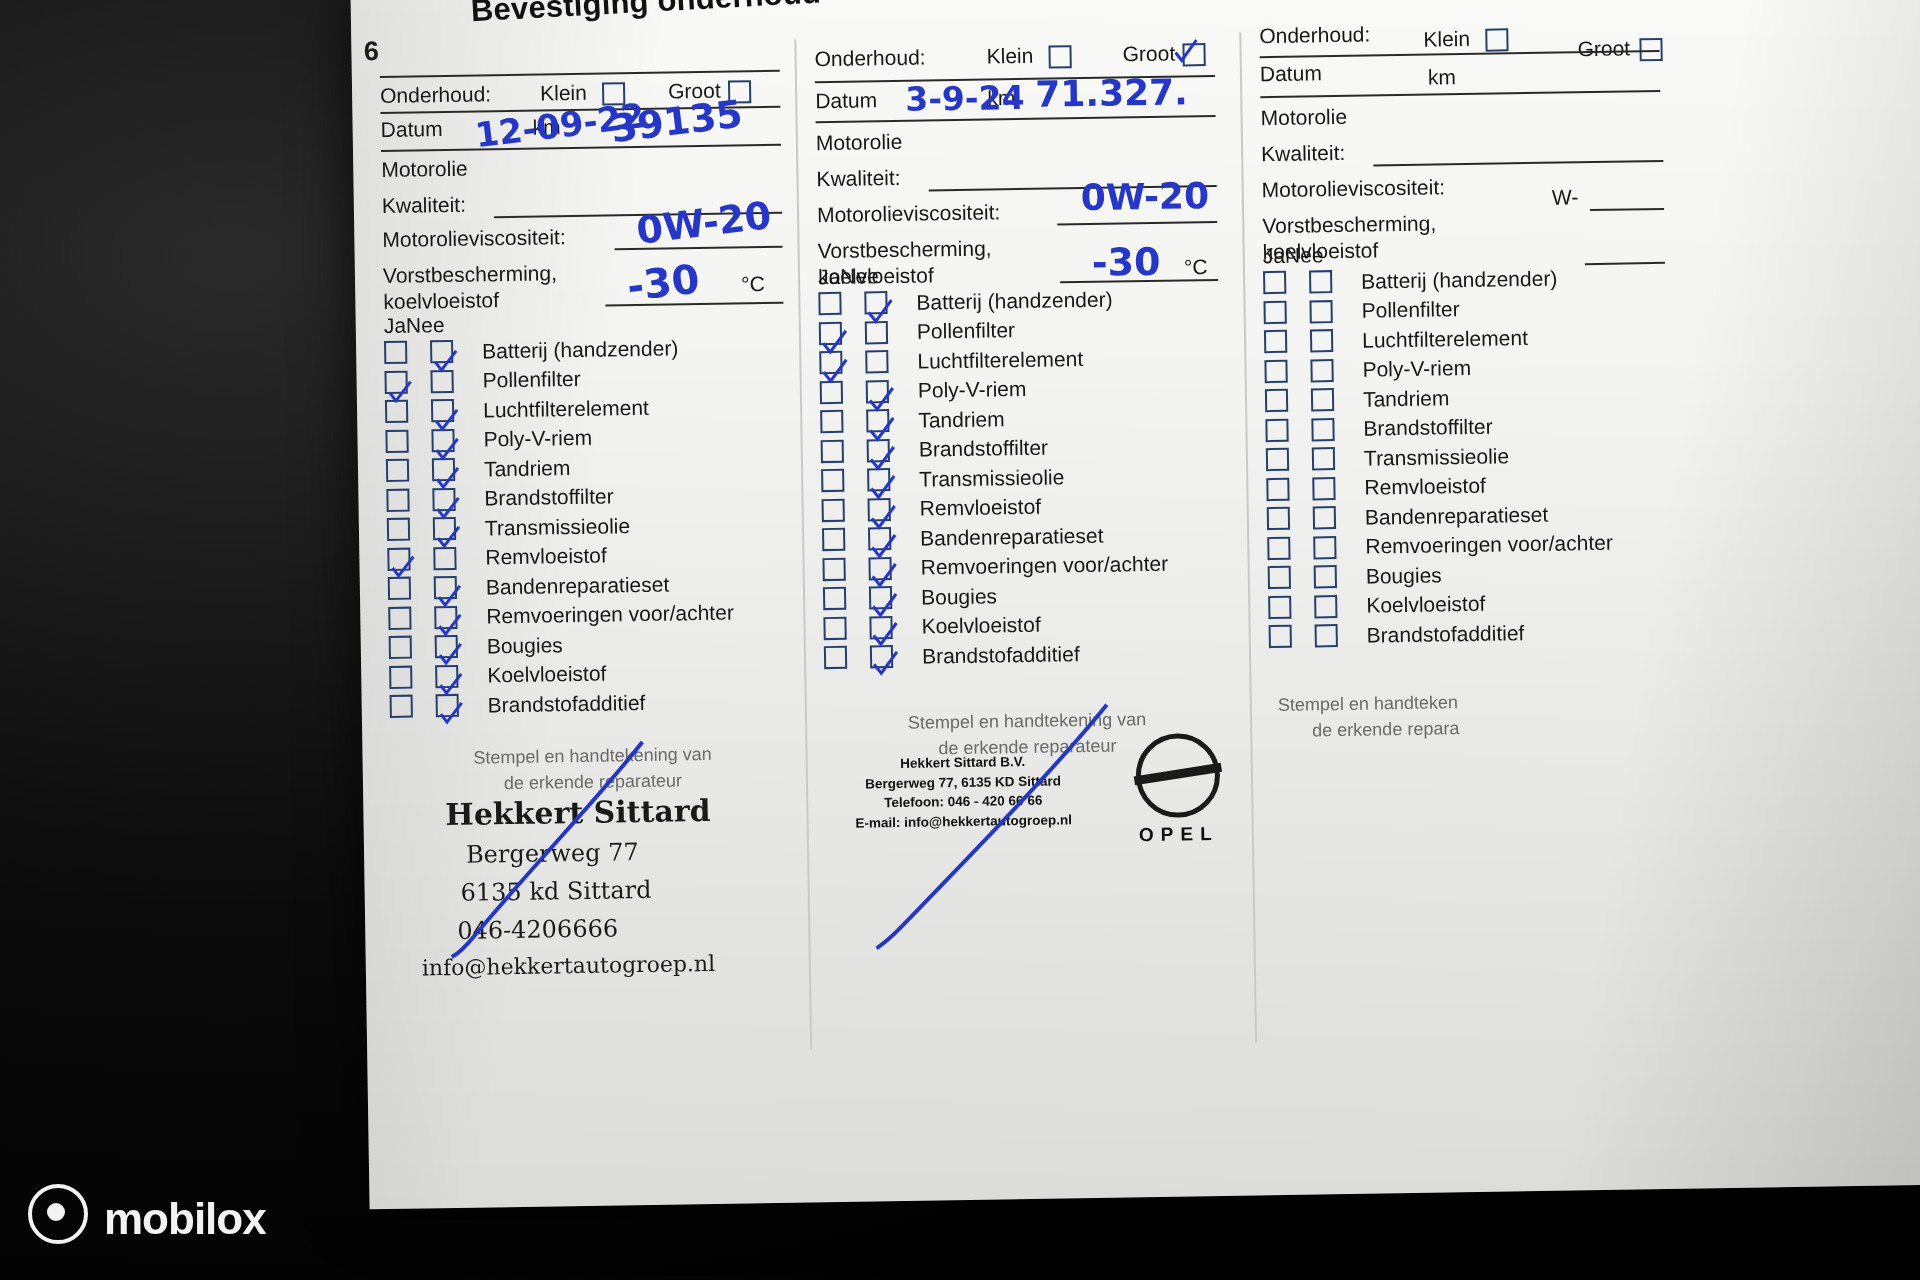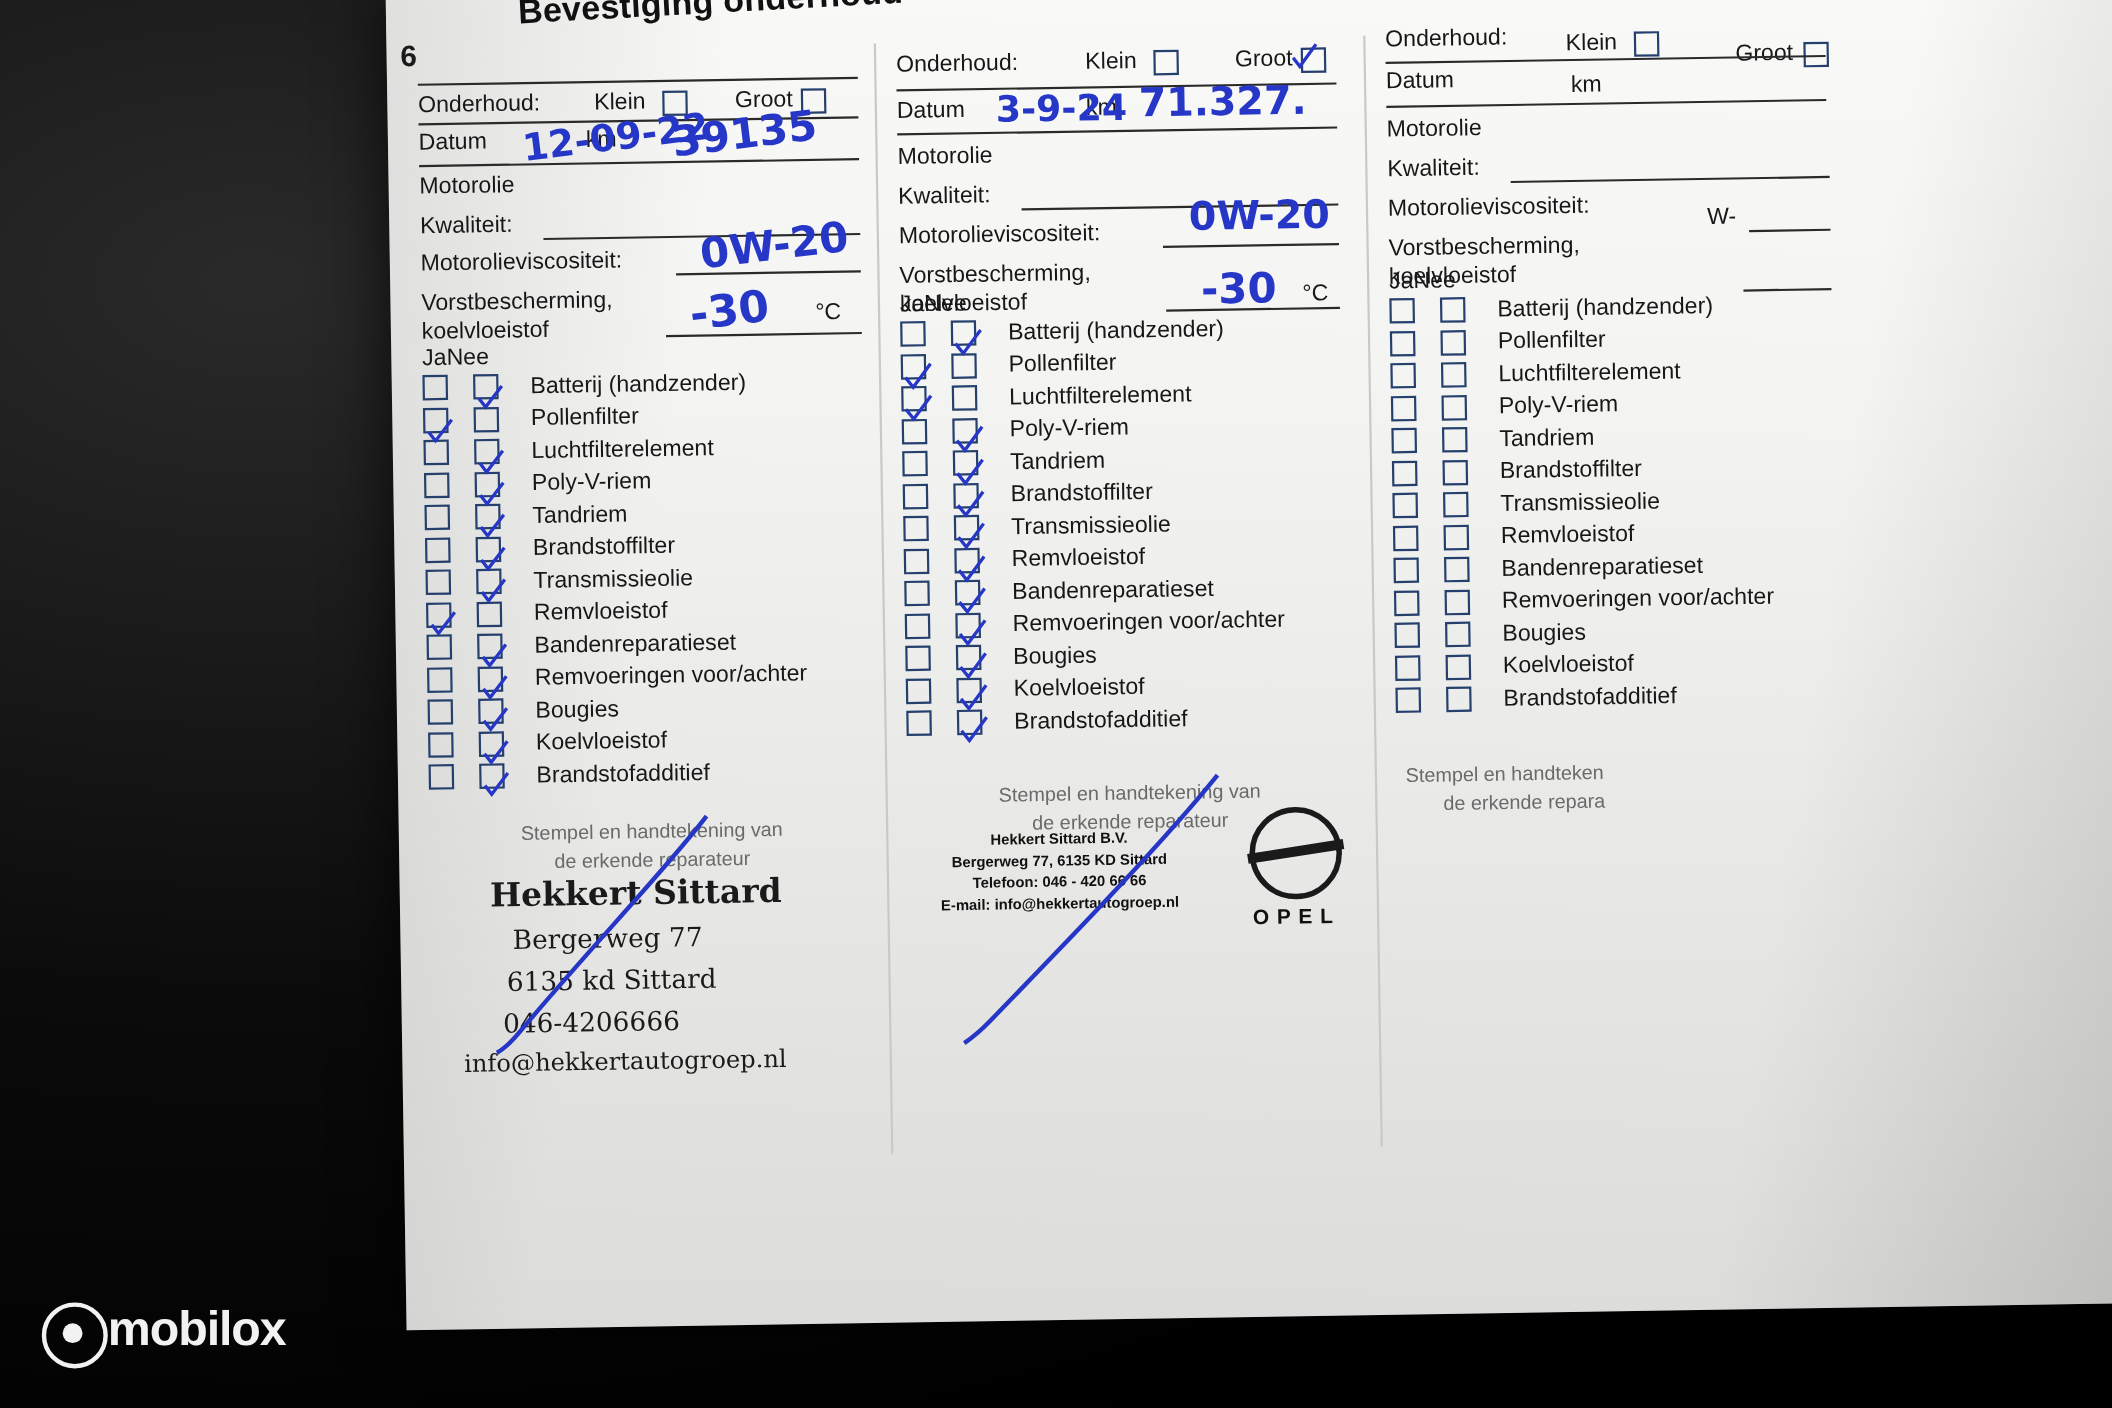--- a/index.html
+++ b/index.html
@@ -105,21 +105,21 @@
     transform:rotate(-8deg);
   }
   .opel .word{font-size:19px;letter-spacing:7px;font-weight:bold;margin-top:6px;}
 
   
   .hand{
     position:absolute;color:#1a1a1a;font-family:"DejaVu Serif", serif;
   }
 
   
-  .wm{position:absolute;left:38px;bottom:36px;display:flex;align-items:flex-start;}
+  .wm{position:absolute;left:28px;bottom:36px;display:flex;align-items:flex-end;gap:16px;}
   .wm .mark{
     width:52px;height:52px;border:4px solid #f2f2f2;border-radius:50%;position:relative;
   }
   .wm .mark:after{
     content:"";position:absolute;left:15px;top:15px;width:18px;height:18px;
     border-radius:50%;background:#f2f2f2;
   }
   .wm .txt{color:#f2f2f2;font-size:44px;font-weight:bold;letter-spacing:-1px;}
 </style>
 </head>

